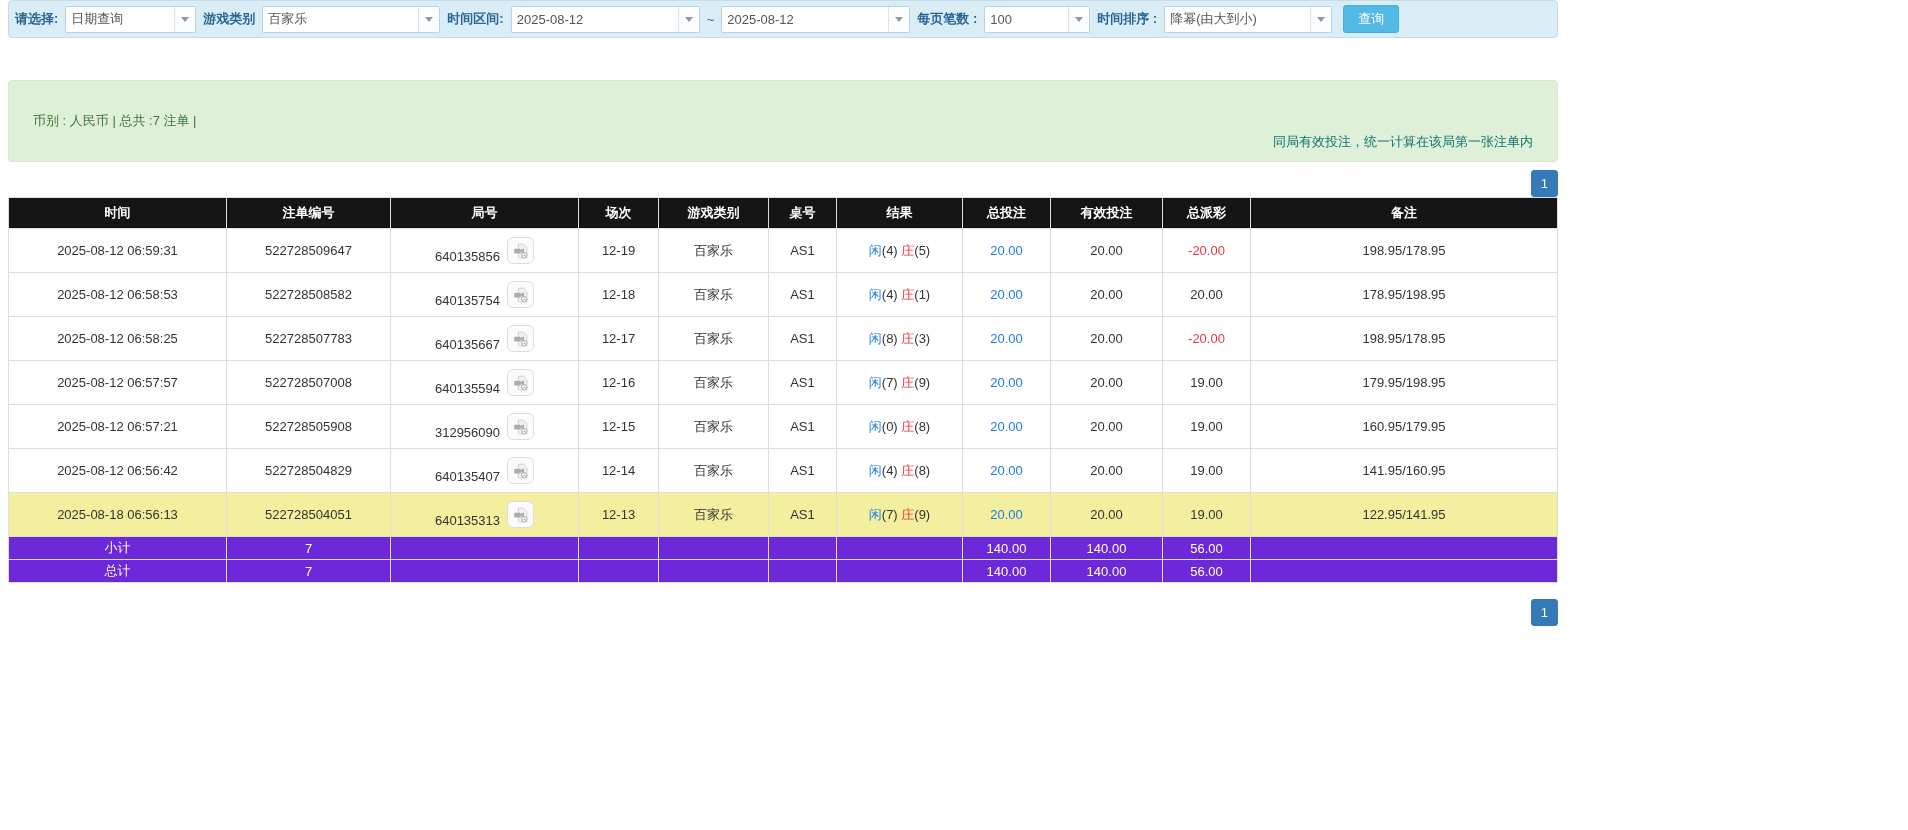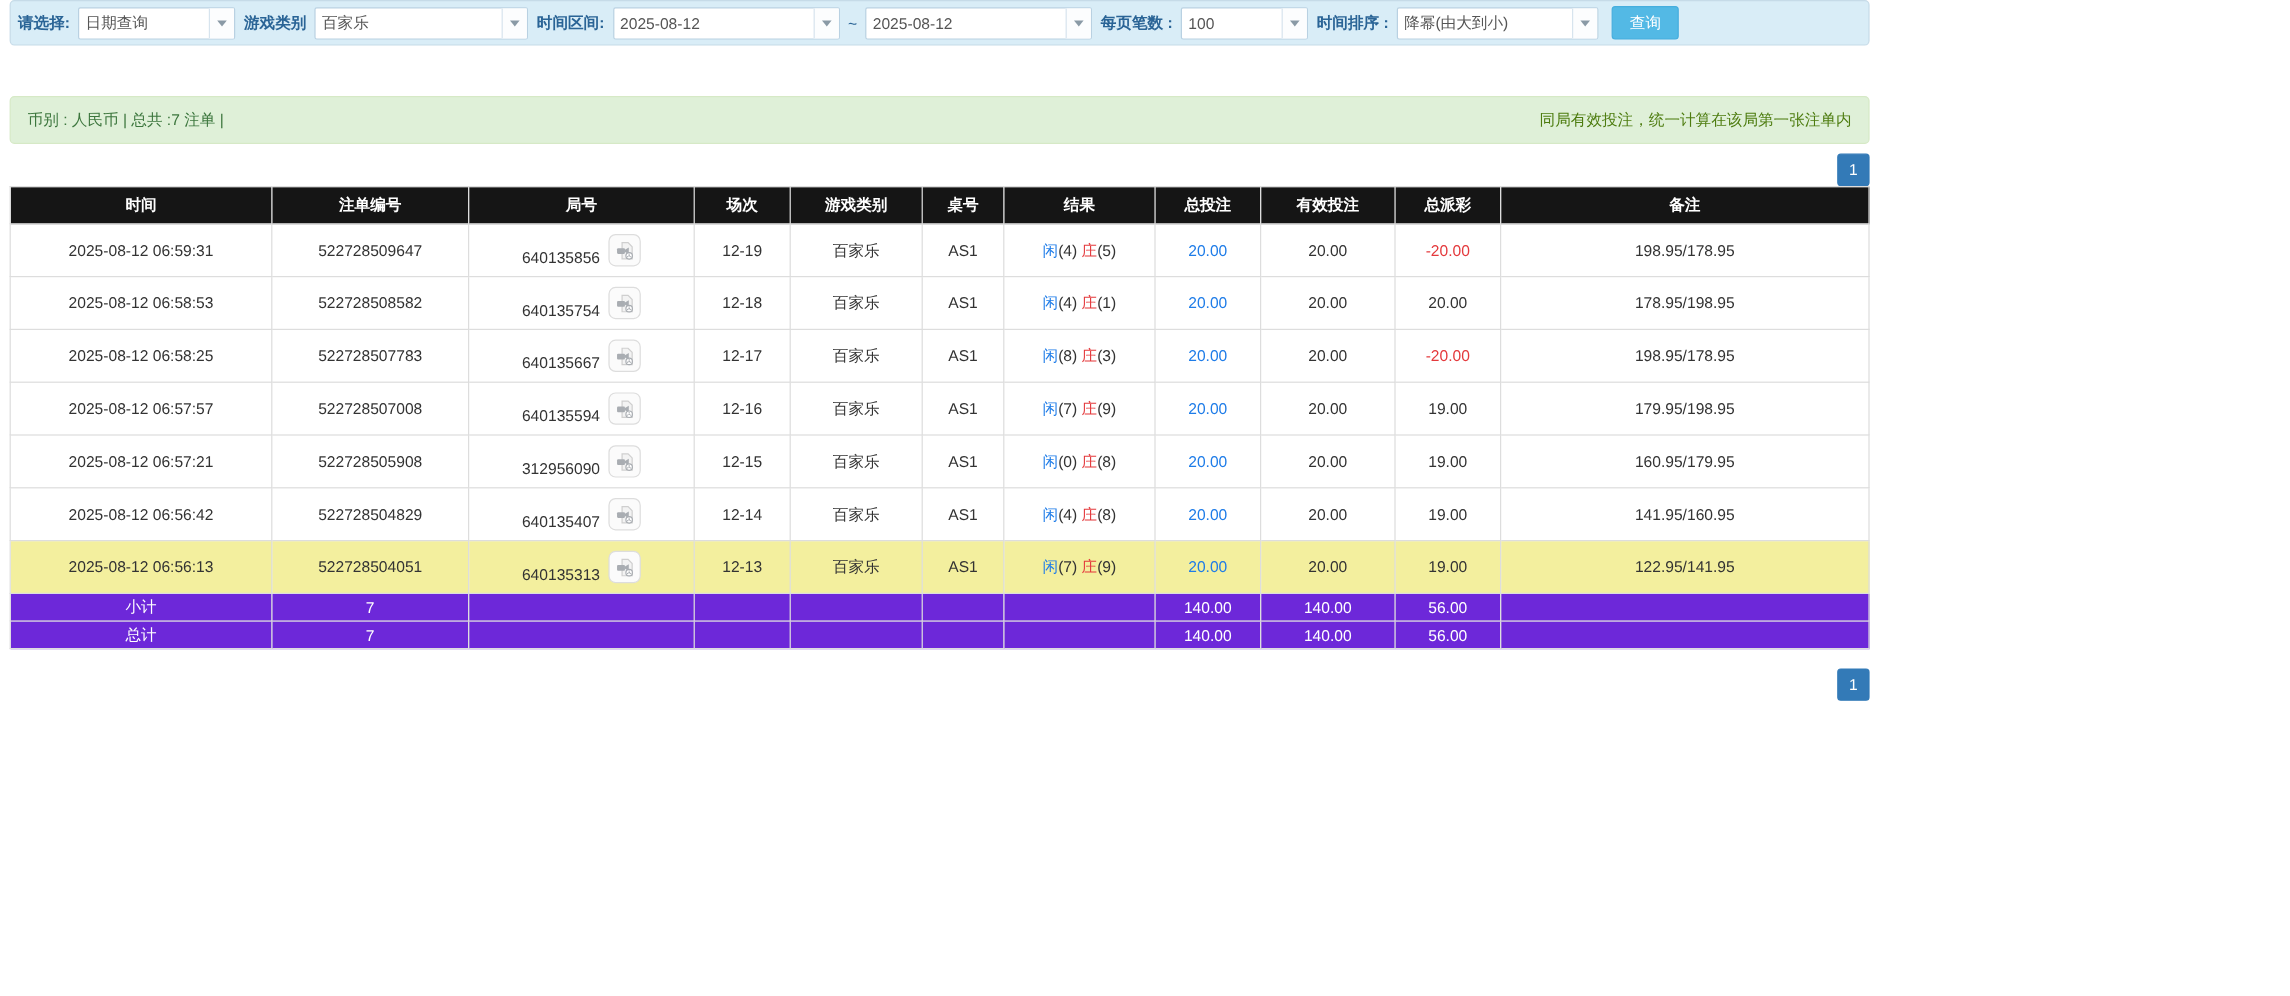--- a/index.html
+++ b/index.html
@@ -32,23 +32,23 @@
   .tilde { color:#2a6496; }
   .search-btn {
     height:28px; padding:0 14px; margin-left:4px;
     background:#53b9e5; border:1px solid #46aede; border-radius:3px;
     color:#fff; font-size:13px; cursor:pointer;
   }
 
   
   .summary-panel {
     margin-top:42px; background:#dff0d8; border:1px solid #d6e9c6; border-radius:4px;
-    padding:10px 14px; color:#3c763d; display:flex; justify-content:space-between; align-items:center;
-  }
-  .summary-note { color:#4d7c0f; }
+    padding:10px 24px; color:#3c763d; display:flex; justify-content:space-between; align-items:center;
+  }
+  .summary-note { color:#0f766e;margin-top:42px; }
 
   
   .pager-row { display:flex; justify-content:flex-end; margin-top:8px; }
   .pager-row.bottom { margin-top:16px; }
   .page-btn {
     min-width:24px; padding:5px 9px;
     background:#337ab7; border:1px solid #337ab7; border-radius:3px;
     color:#fff; font-size:13px; text-align:center; cursor:pointer;
   }
 
@@ -328,21 +328,21 @@
           <td>12-14</td>
           <td>百家乐</td>
           <td>AS1</td>
           <td><span class="lbl-p">闲</span><span>(4)</span> <span class="lbl-b">庄</span><span>(8)</span></td>
           <td><a class="bet-link">20.00</a></td>
           <td>20.00</td>
           <td>19.00</td>
           <td>141.95/160.95</td>
         </tr>
         <tr class="highlight">
-          <td>2025-08-12 06:56:13</td>
+          <td>2025-08-18 06:56:13</td>
           <td>522728504051</td>
           <td><span class="round-wrap">
               <span>640135313</span>
               <span class="video-btn">
                 <svg width="16" height="16" viewBox="0 0 16 16">
                   <path d="M5.4 1.2h5l3.4 3.4v10.2H5.4z" fill="#f3f3f3" stroke="#cfcfcf"></path>
                   <rect x="1.2" y="5.8" width="6.6" height="4.8" rx="0.9" fill="#a9adb2"></rect>
                   <path d="M7.8 7.1l3.2-1.9v5.6L7.8 8.9z" fill="#a9adb2"></path>
                   <circle cx="11.3" cy="12.2" r="2.7" fill="#fff" stroke="#a9adb2"></circle>
                   <circle cx="11.3" cy="12.2" r="0.7" fill="#a9adb2"></circle>

